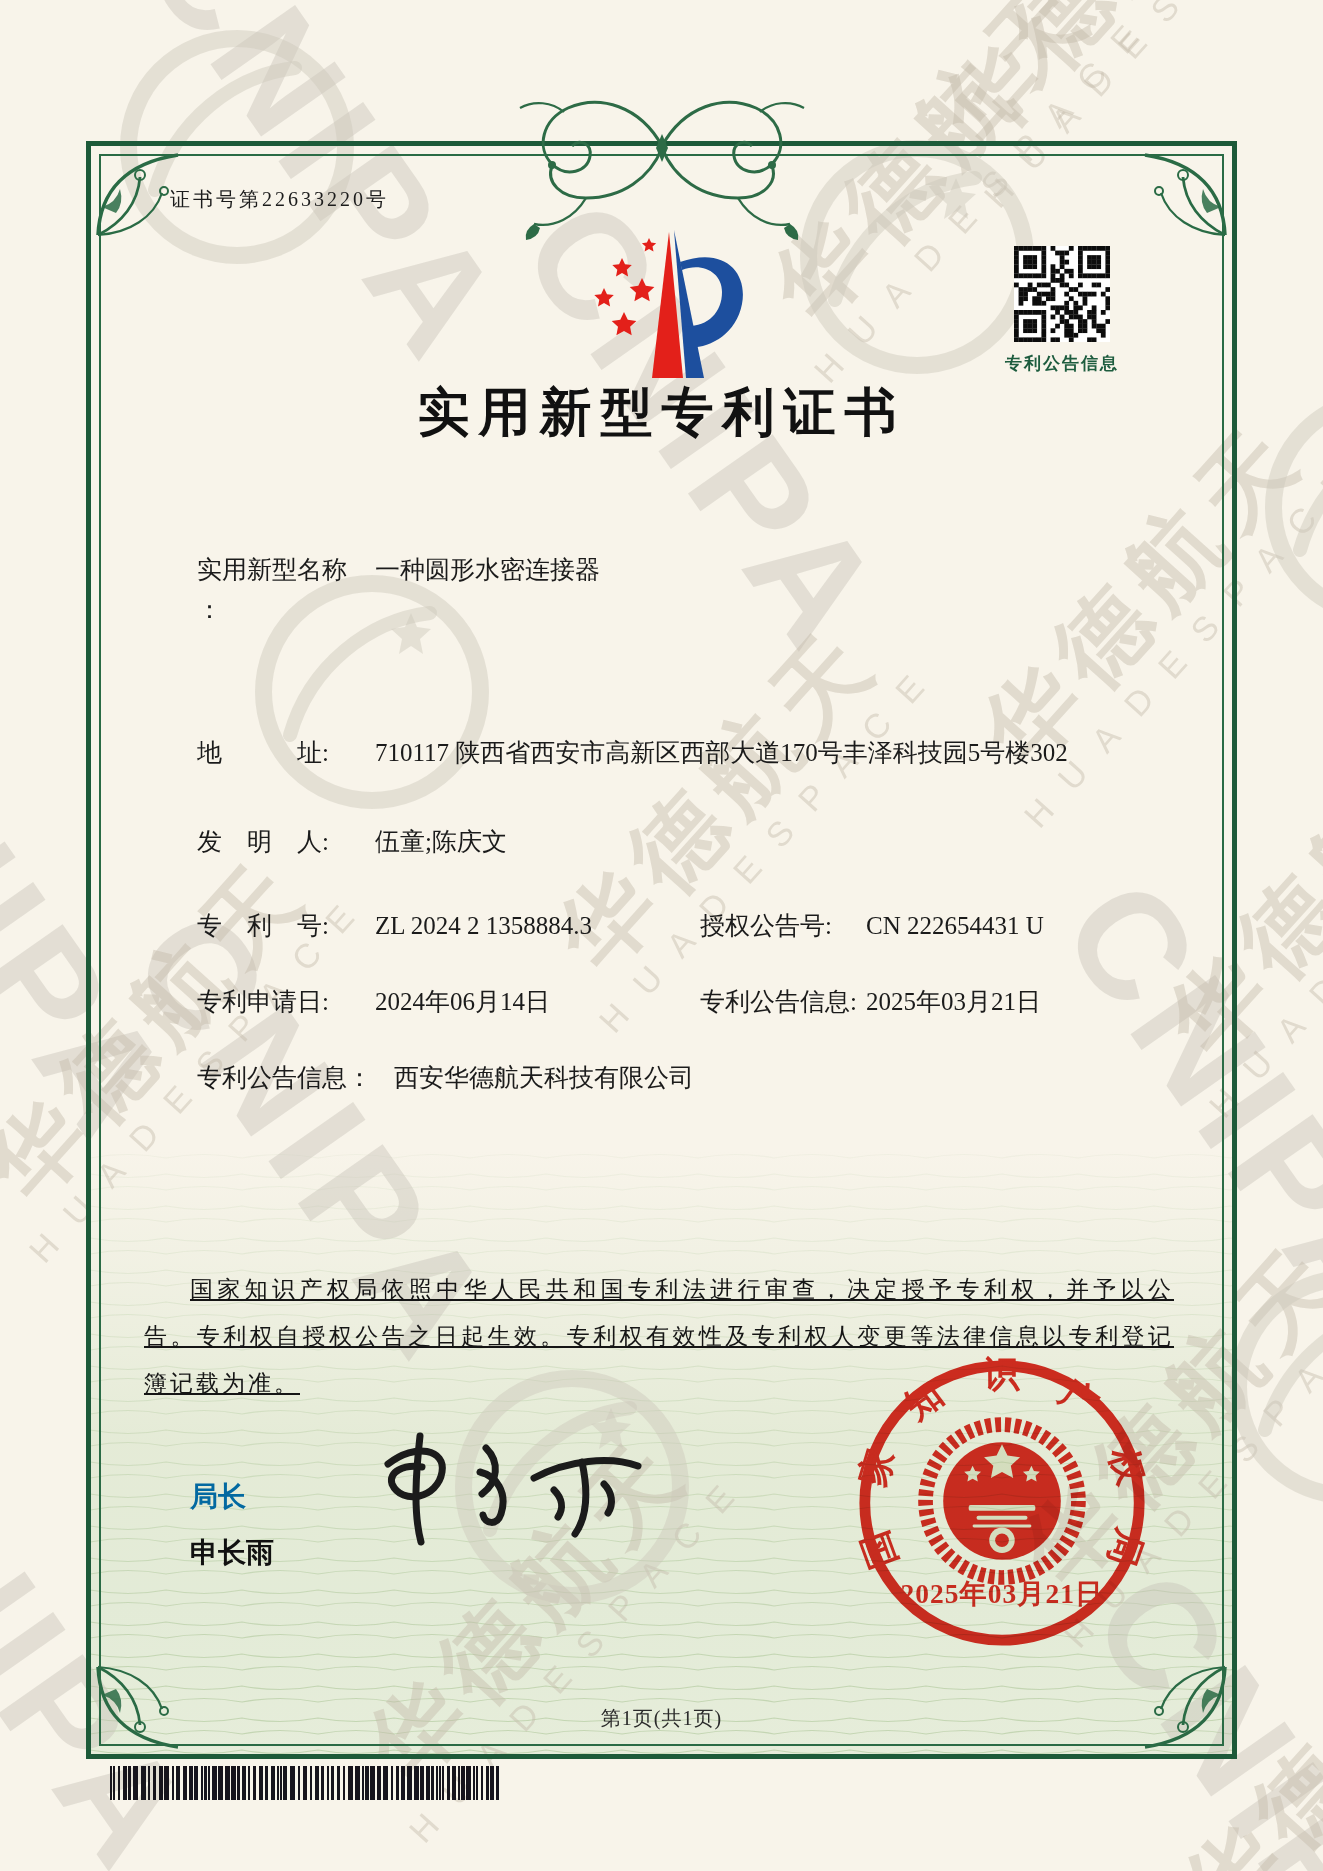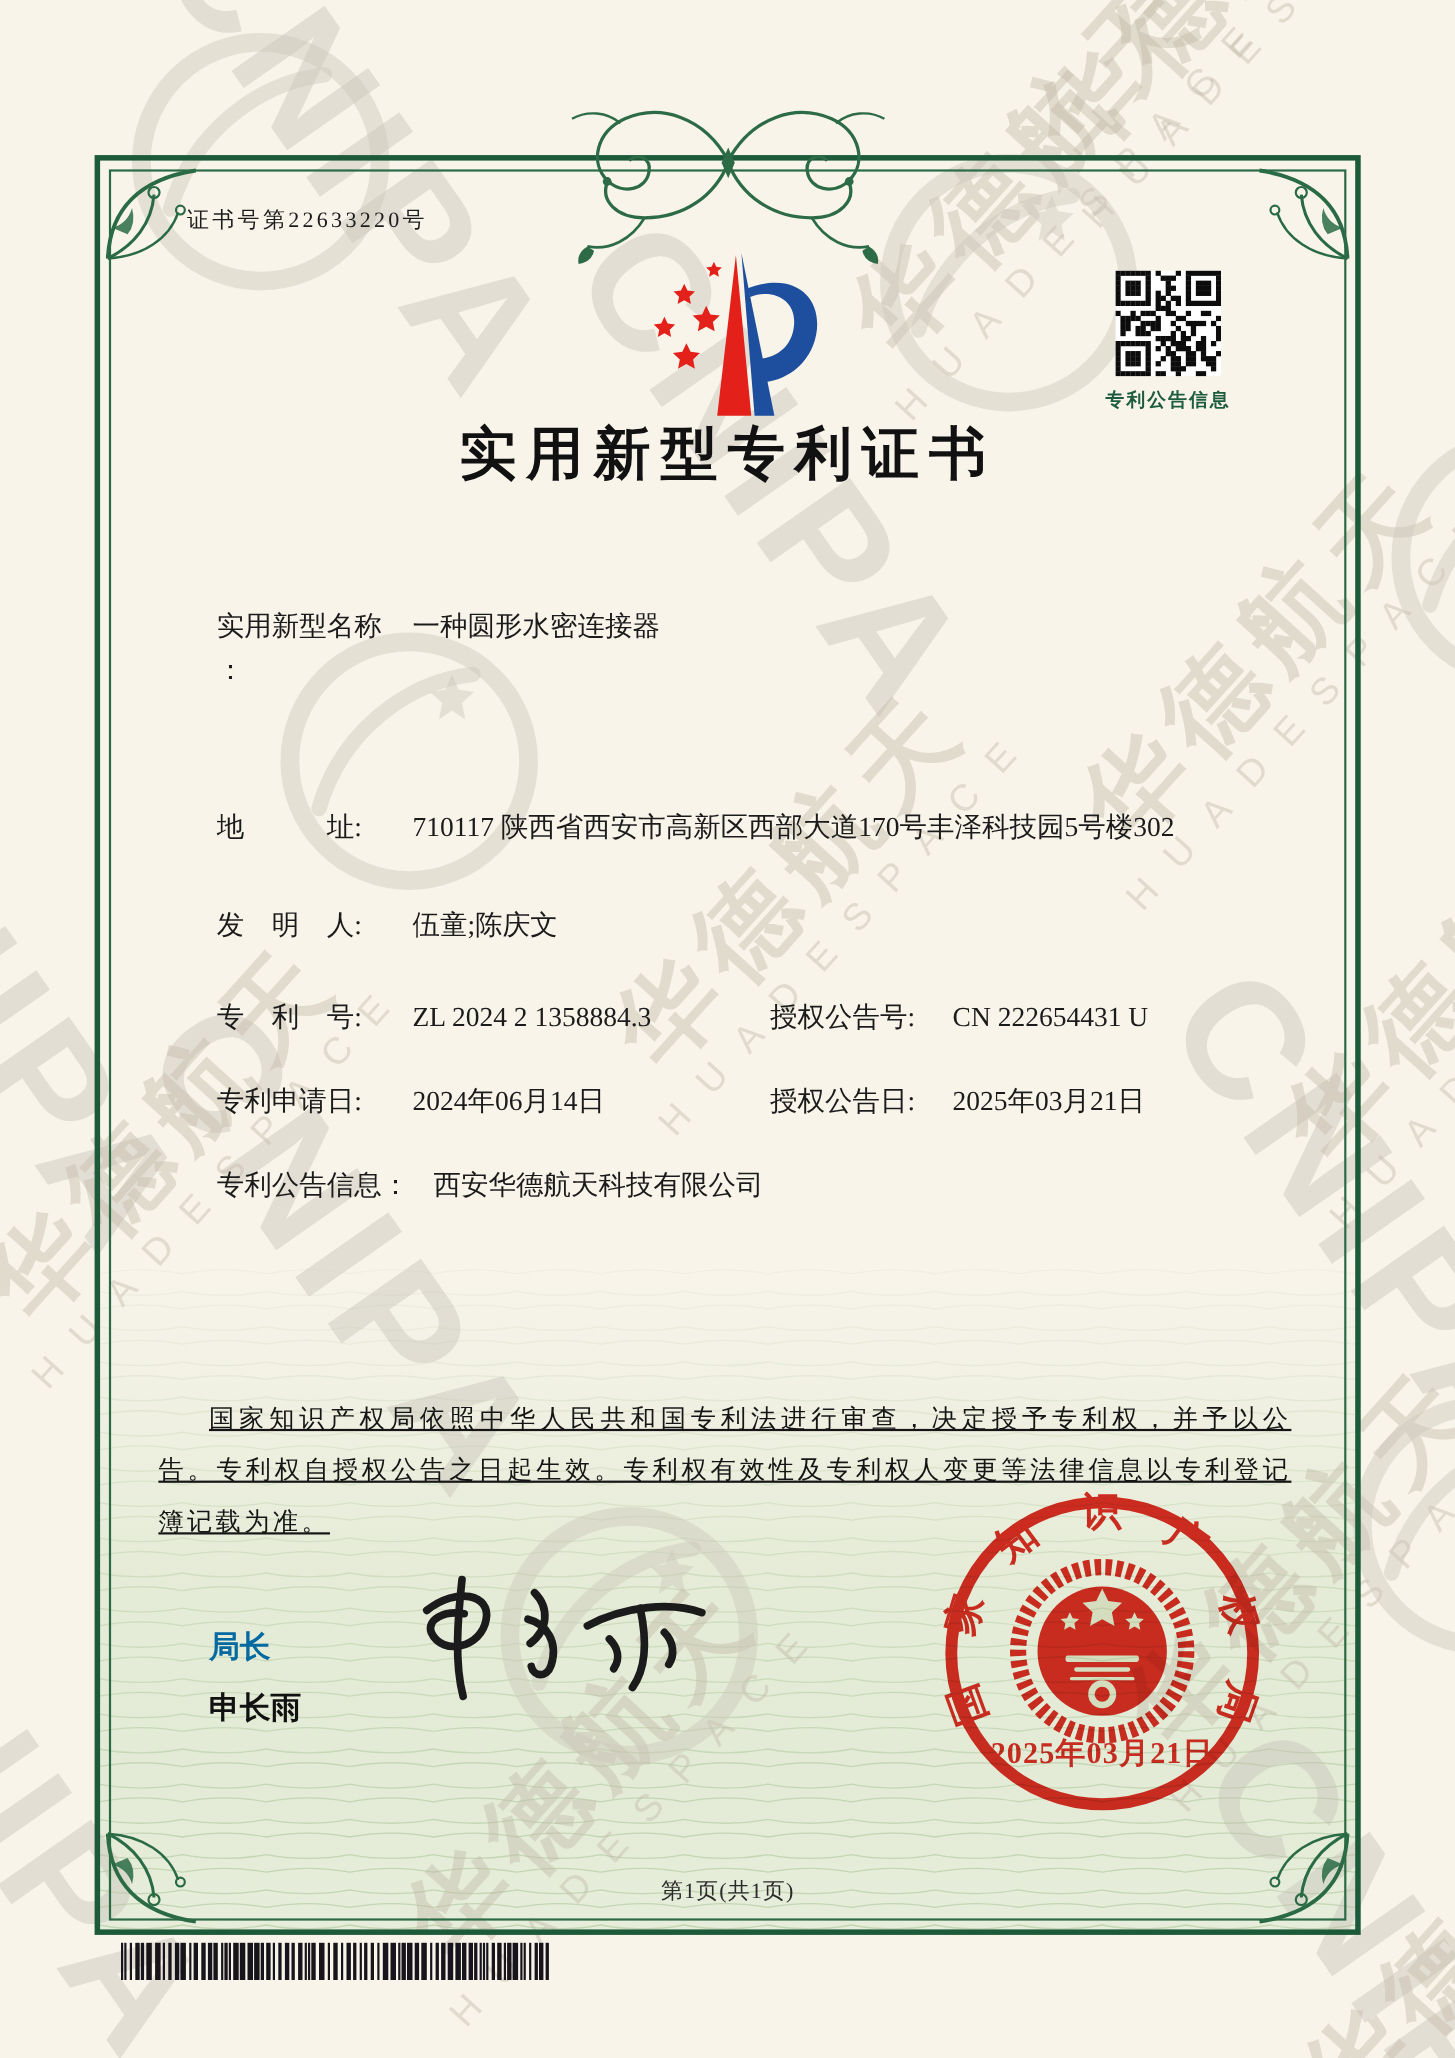--- a/index.html
+++ b/index.html
@@ -521,21 +521,21 @@
   <div class="frow" style="top:906px">
     <span class="flabel">专　利　号: </span><span class="fvalue">ZL 2024 2 1358884.3</span>
   </div>
   <div class="frow rcol" style="top:906px">
     <span class="flabel">授权公告号: </span><span class="fvalue">CN 222654431 U</span>
   </div>
   <div class="frow" style="top:982px">
     <span class="flabel">专利申请日: </span><span class="fvalue">2024年06月14日</span>
   </div>
   <div class="frow rcol" style="top:982px">
-    <span class="flabel">授权公告日: </span><span class="fvalue">2025年03月21日</span>
+    <span class="flabel">专利公告信息: </span><span class="fvalue">2025年03月21日</span>
   </div>
   <div class="frow" style="top:1058px">
     <span class="flabel natural">专利公告信息：</span><span class="fvalue gap">西安华德航天科技有限公司</span>
   </div>
 
   <div class="legal">国家知识产权局依照中华人民共和国专利法进行审查，决定授予专利权，并予以公告。专利权自授权公告之日起生效。专利权有效性及专利权人变更等法律信息以专利登记簿记载为准。</div>
 
   <div class="sig-title">局长</div>
   <div class="sig-name">申长雨</div>
 

